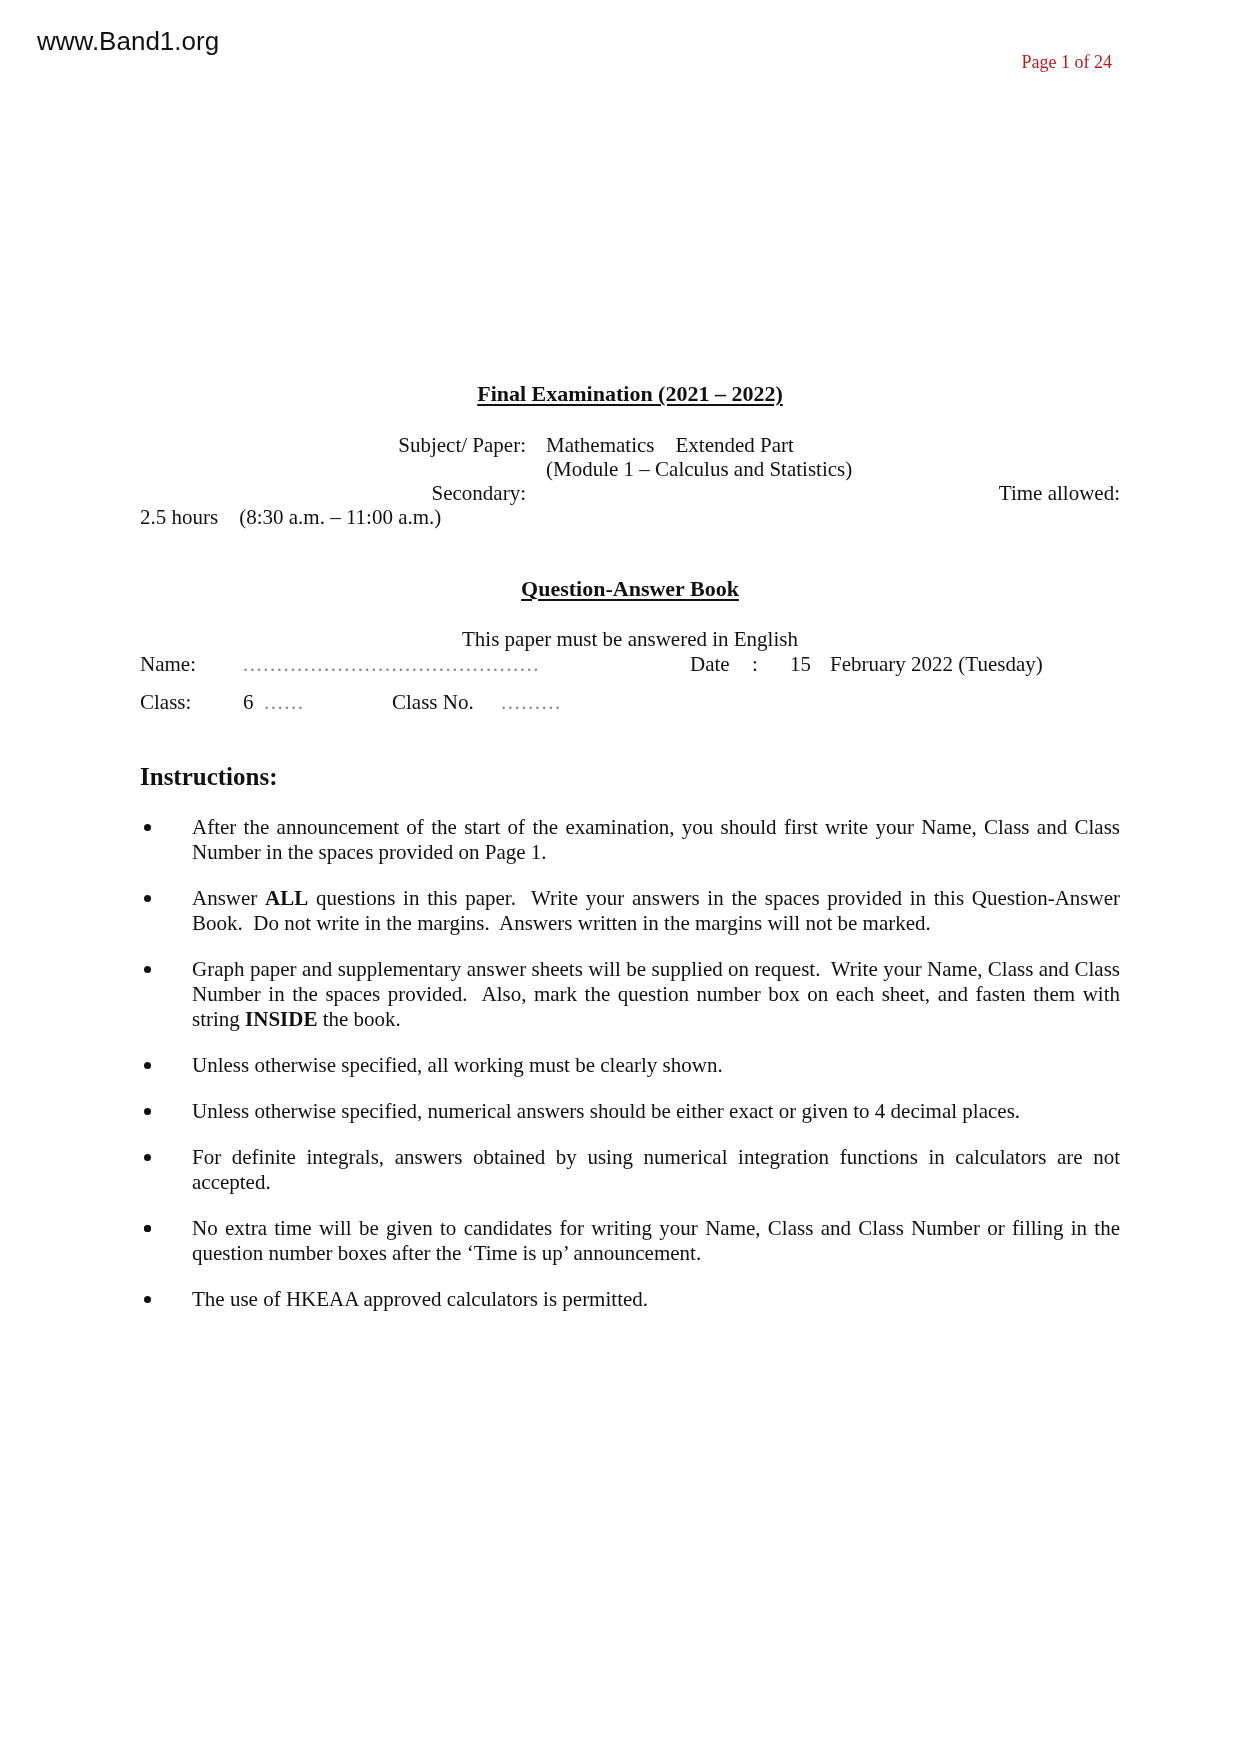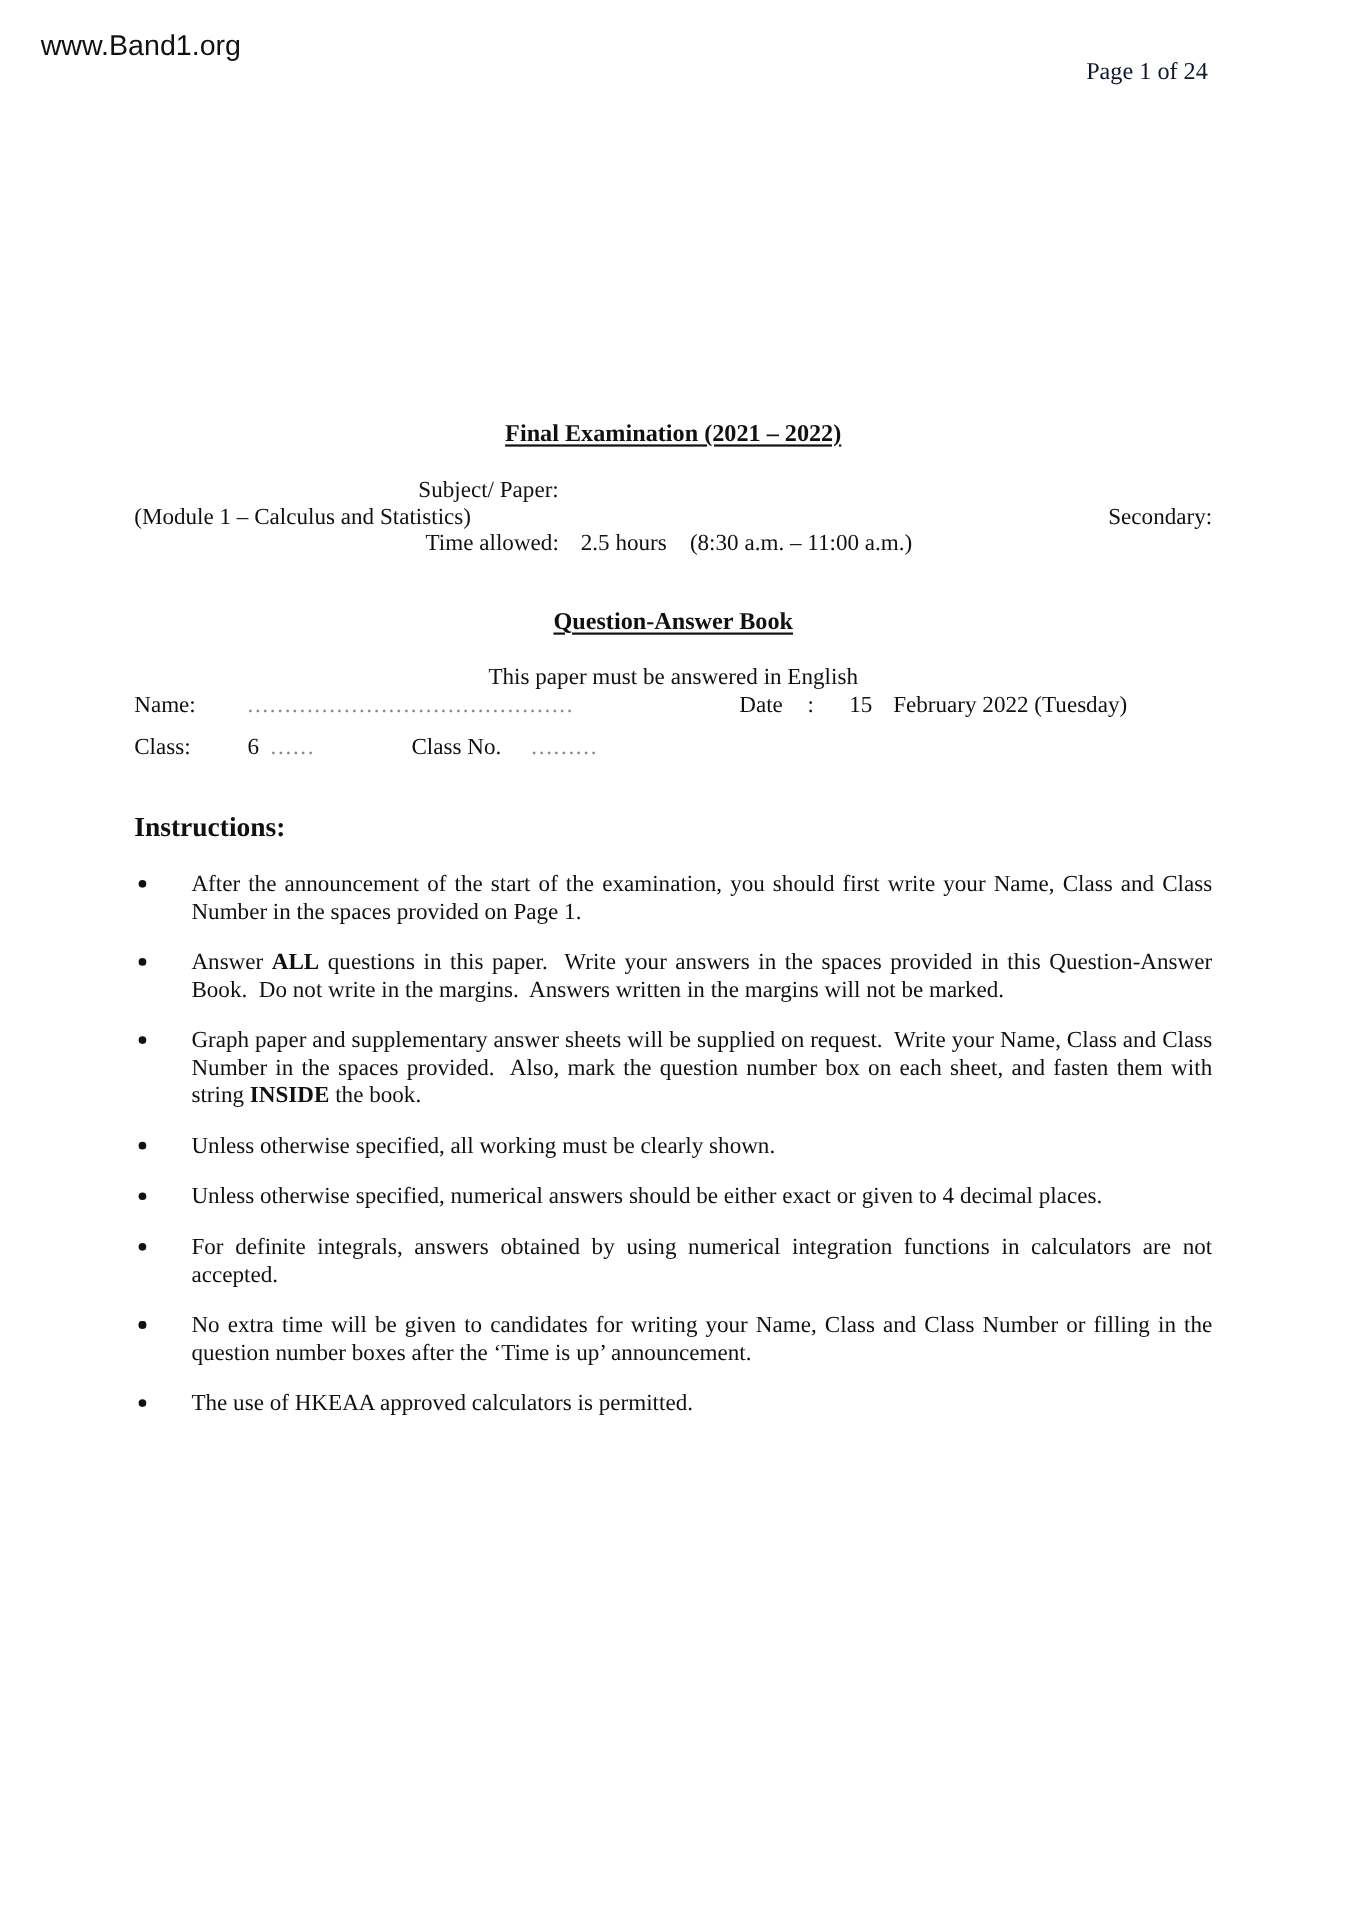--- a/index.html
+++ b/index.html
@@ -21,29 +21,29 @@
   .site-watermark {
     position: absolute;
     left: 37px;
     top: 26px;
     font-family: "Liberation Sans", sans-serif;
     font-size: 26px;
     color: #111111;
   }
   .page-number {
     position: absolute;
-    right: 142px;
+    right: 128px;
     top: 52px;
-    font-size: 22px;
-    color: #0f172a;
+    font-size: 18px;
+    color: #b91c1c;
   }
   
   .content {
     position: absolute;
-    left: 122px;
+    left: 140px;
     top: 0;
     width: 980px;
   }
   .exam-title {
     margin: 0;
     padding-top: 381px;
     text-align: center;
     font-size: 22px;
     font-weight: bold;
     text-decoration: underline;
@@ -140,20 +140,21 @@
 
   <div class="site-watermark">www.Band1.org</div>
   <div class="page-number">Page 1 of 24</div>
 
   <div class="content">
 
     <h1 class="exam-title">Final Examination (2021 – 2022)</h1>
 
     <div class="info-block">
       <div class="info-label">Subject/ Paper:</div>
+      <div class="info-value">Mathematics    Extended Part</div>
       <div class="info-label"></div>
       <div class="info-value">(Module 1 – Calculus and Statistics)</div>
       <div class="info-label">Secondary:</div>
       <div class="info-label">Time allowed:</div>
       <div class="info-value">2.5 hours    (8:30 a.m. – 11:00 a.m.)</div>
     </div>
 
     <h2 class="book-heading">Question-Answer Book</h2>
 
     <p class="language-note">This paper must be answered in English</p>

